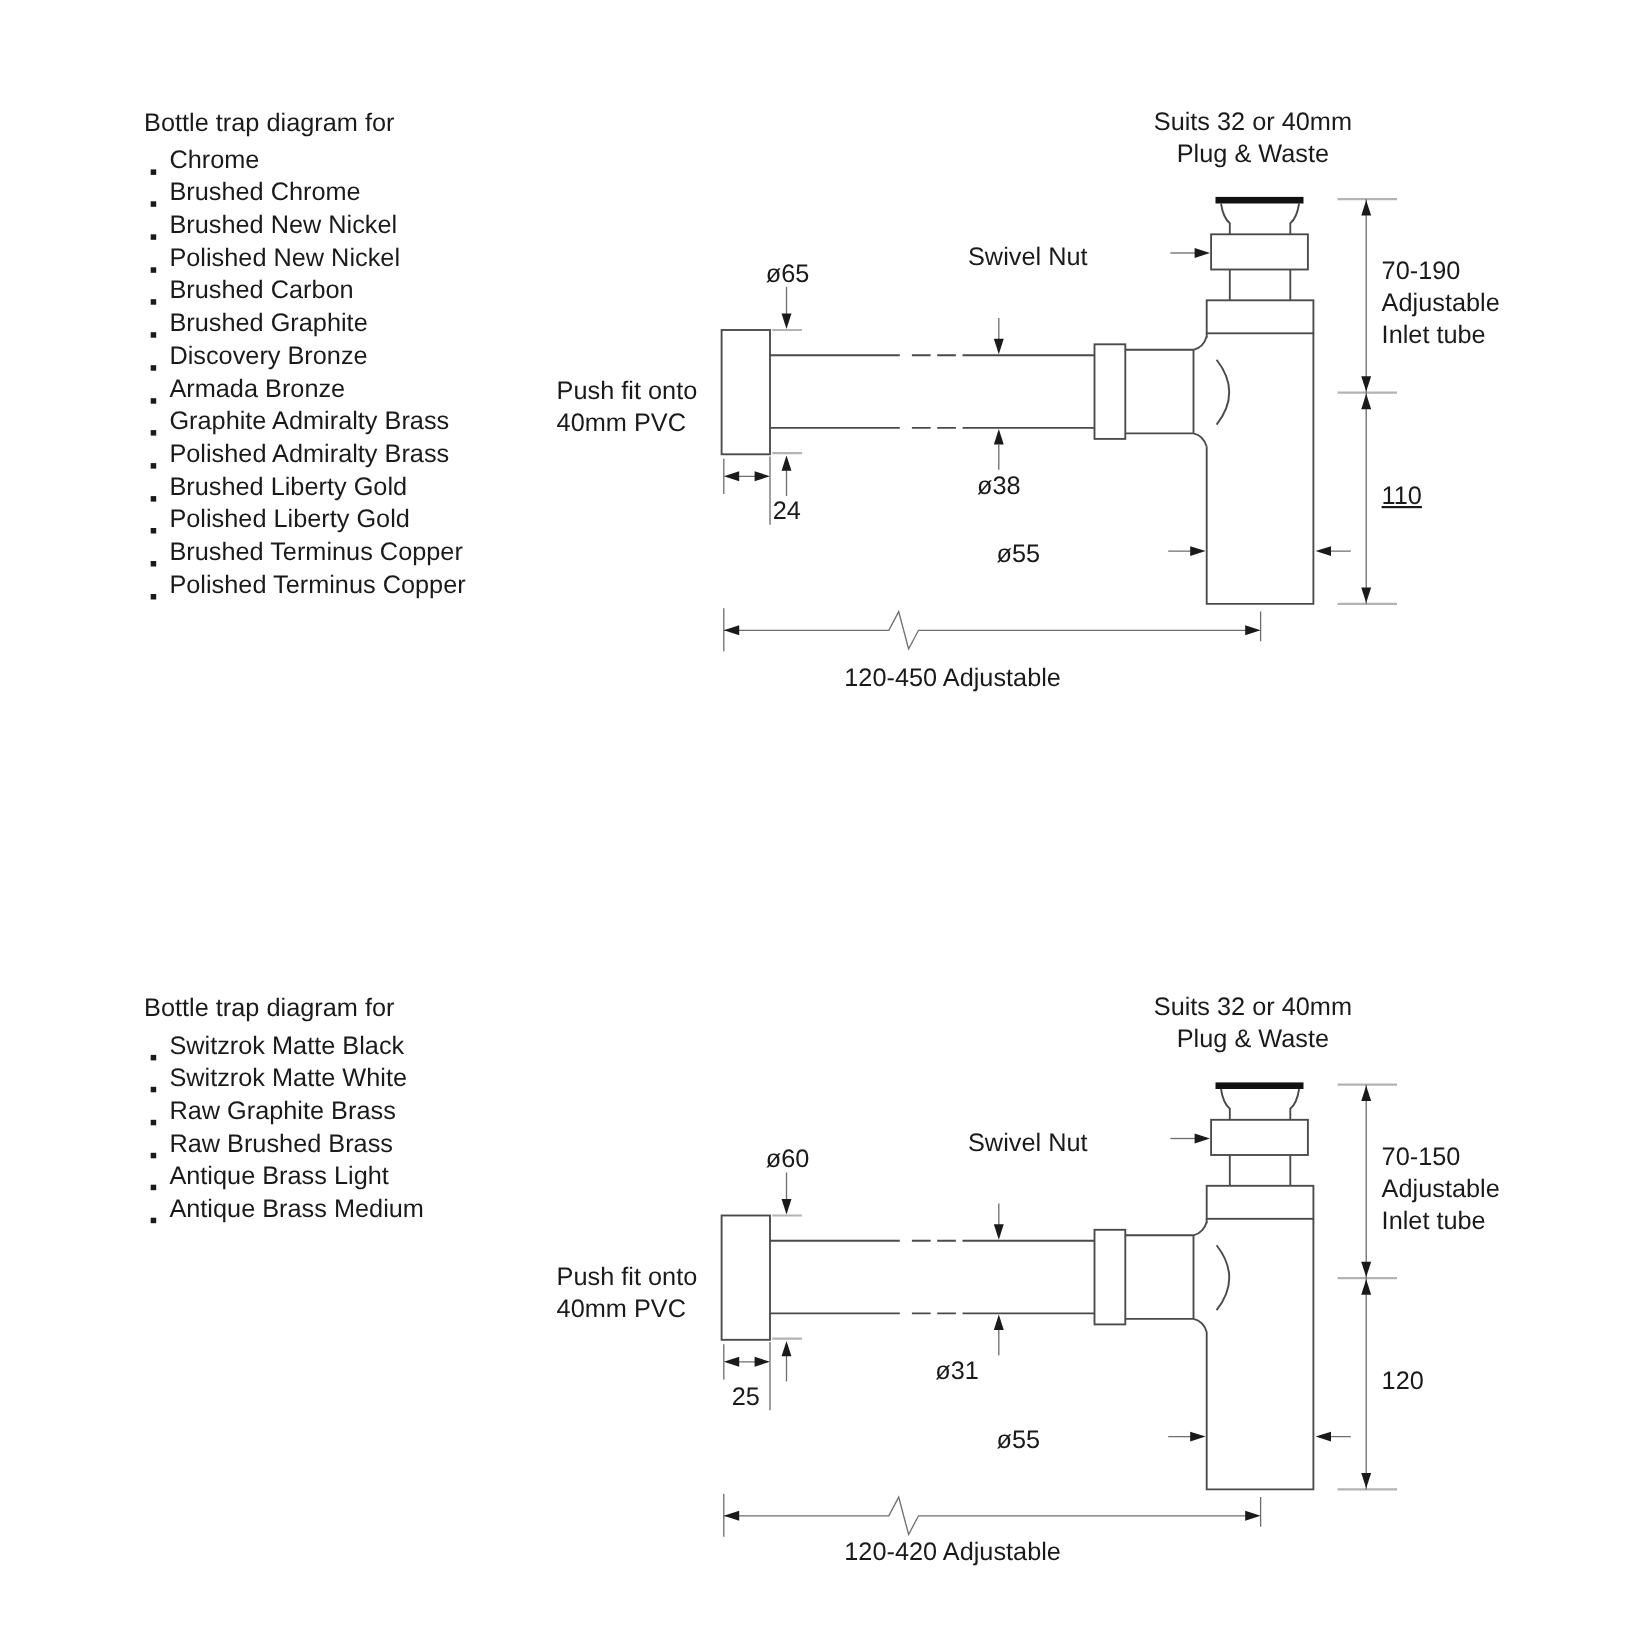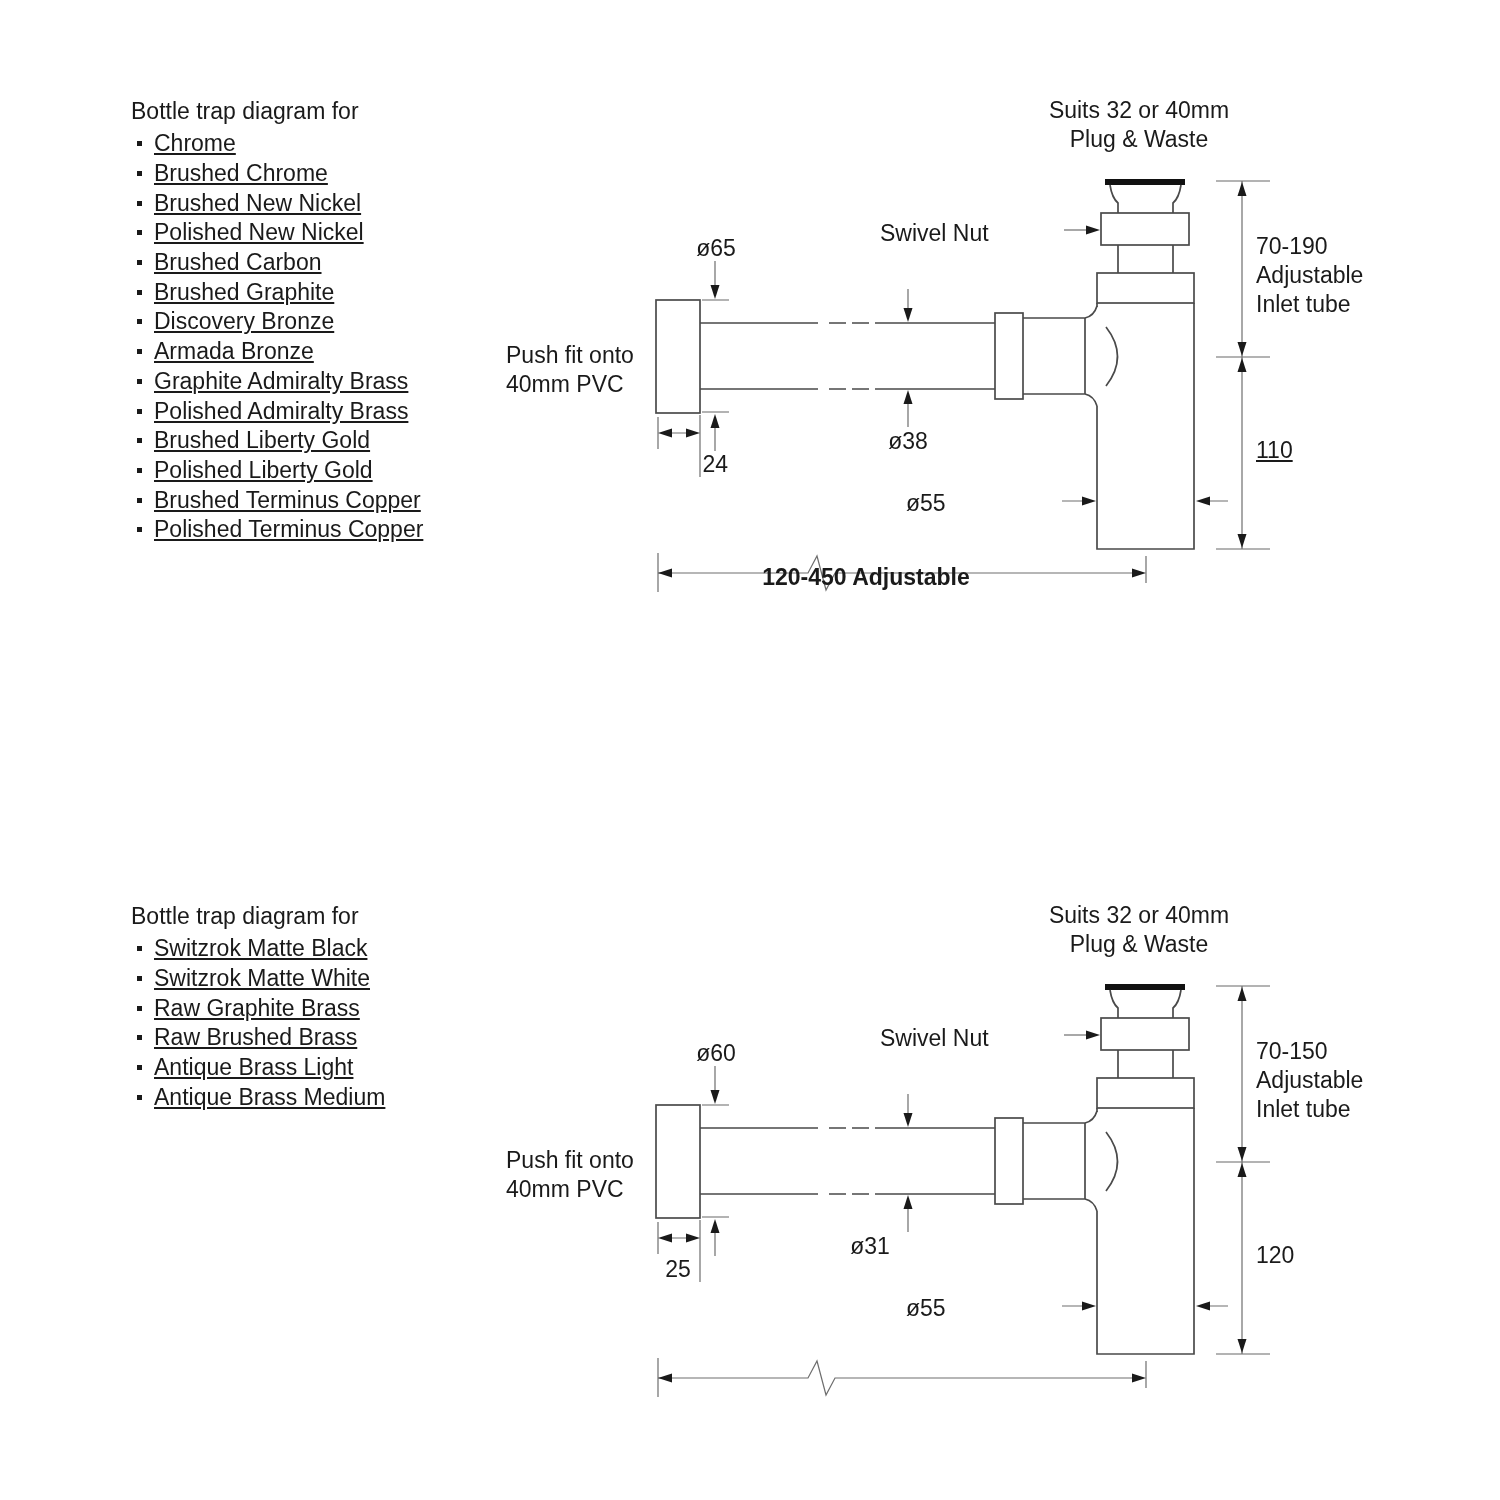--- a/index.html
+++ b/index.html
@@ -13,21 +13,21 @@
   }
   .canvas { position:absolute; left:0; top:0; width:1500px; height:1500px; }
   svg.art { position:absolute; left:0; top:0; }
 
   .label { position:absolute; font-size:23px; line-height:29px; white-space:nowrap; }
   .center { text-align:center; }
   .right  { text-align:left; }
 
   .list { position:absolute; font-size:23px; }
   .list-title { line-height:30px; margin-bottom:3px; }
-  .fin-item { display:flex; align-items:center; height:29.7px;text-decoration:underline; }
+  .fin-item { display:flex; align-items:flex-end; height:29.7px; }
   .bullet { width:5px; height:5px; background:#1a1a1a; margin-left:6px; margin-right:12px; flex:none; }
 
   
   .outline { stroke:#4a4a4a; stroke-width:1.7; fill:none; }
   .dimline { stroke:#6e6e6e; stroke-width:1.2; fill:none; }
   .tick    { stroke:#b3b3b3; stroke-width:2;   fill:none; }
   .head    { fill:#1a1a1a; stroke:none; }
   .capbar  { fill:#111111; stroke:none; }
 </style>
 </head>
@@ -164,21 +164,21 @@
   </div>
   <div class="label center" style="left:628px; top:450px; width:100px;text-align:right;">24</div>
   <div class="label center" style="left:858px; top:427px; width:100px;">ø38</div>
   <div class="label" style="left:1256px; top:232px;">
     <div>70-190</div>
     <div>Adjustable</div>
     <div>Inlet tube</div>
   </div>
   <div class="label" style="left:1256px; top:436px;text-decoration:underline;">110</div>
   <div class="label right" style="left:906px; top:489px; width:150px;">ø55</div>
-  <div class="label center" style="left:666px; top:563px; width:400px;font-weight:bold;">120-450 Adjustable</div>
+  <div class="label center" style="left:666px; top:602px; width:400px;">120-450 Adjustable</div>
 
   <div class="list" style="left:131px; top:901px;">
     <div class="list-title">Bottle trap diagram for</div>
     <div class="fin-item">
         <span class="bullet"></span>
         <span>Switzrok Matte Black</span>
       </div>
     <div class="fin-item">
         <span class="bullet"></span>
         <span>Switzrok Matte White</span>
@@ -213,14 +213,15 @@
   </div>
   <div class="label center" style="left:628px; top:1255px; width:100px;">25</div>
   <div class="label center" style="left:820px; top:1232px; width:100px;">ø31</div>
   <div class="label" style="left:1256px; top:1037px;">
     <div>70-150</div>
     <div>Adjustable</div>
     <div>Inlet tube</div>
   </div>
   <div class="label" style="left:1256px; top:1241px;text-align:center;">120</div>
   <div class="label right" style="left:906px; top:1294px; width:150px;">ø55</div>
+  <div class="label center" style="left:666px; top:1396px; width:400px;">120-420 Adjustable</div>
 
 </div>
 
 </body></html>

